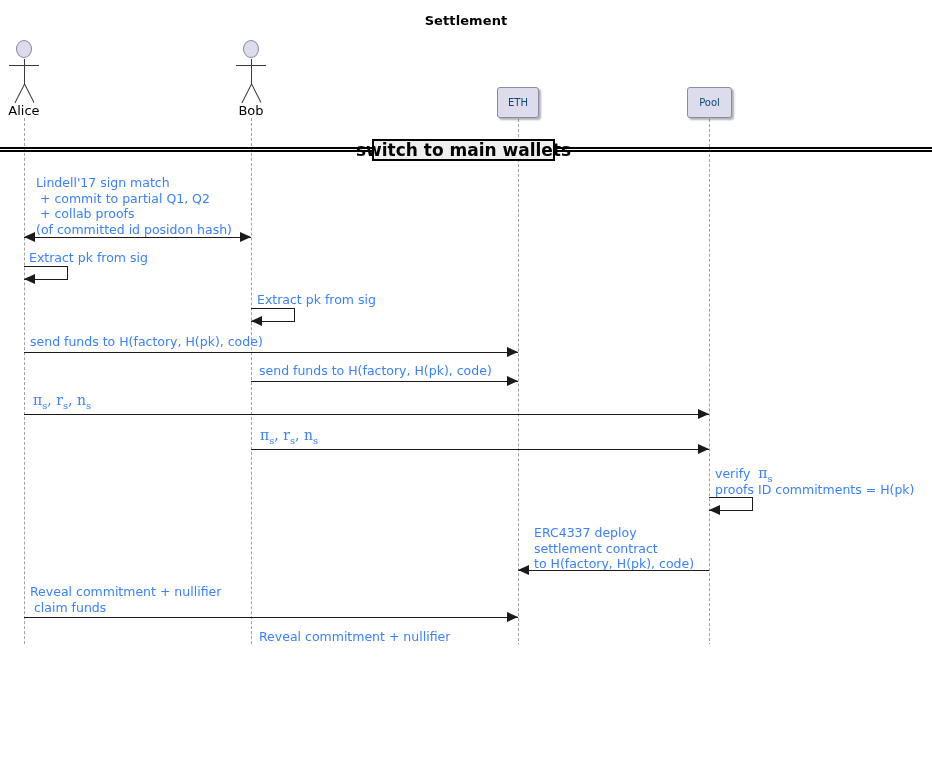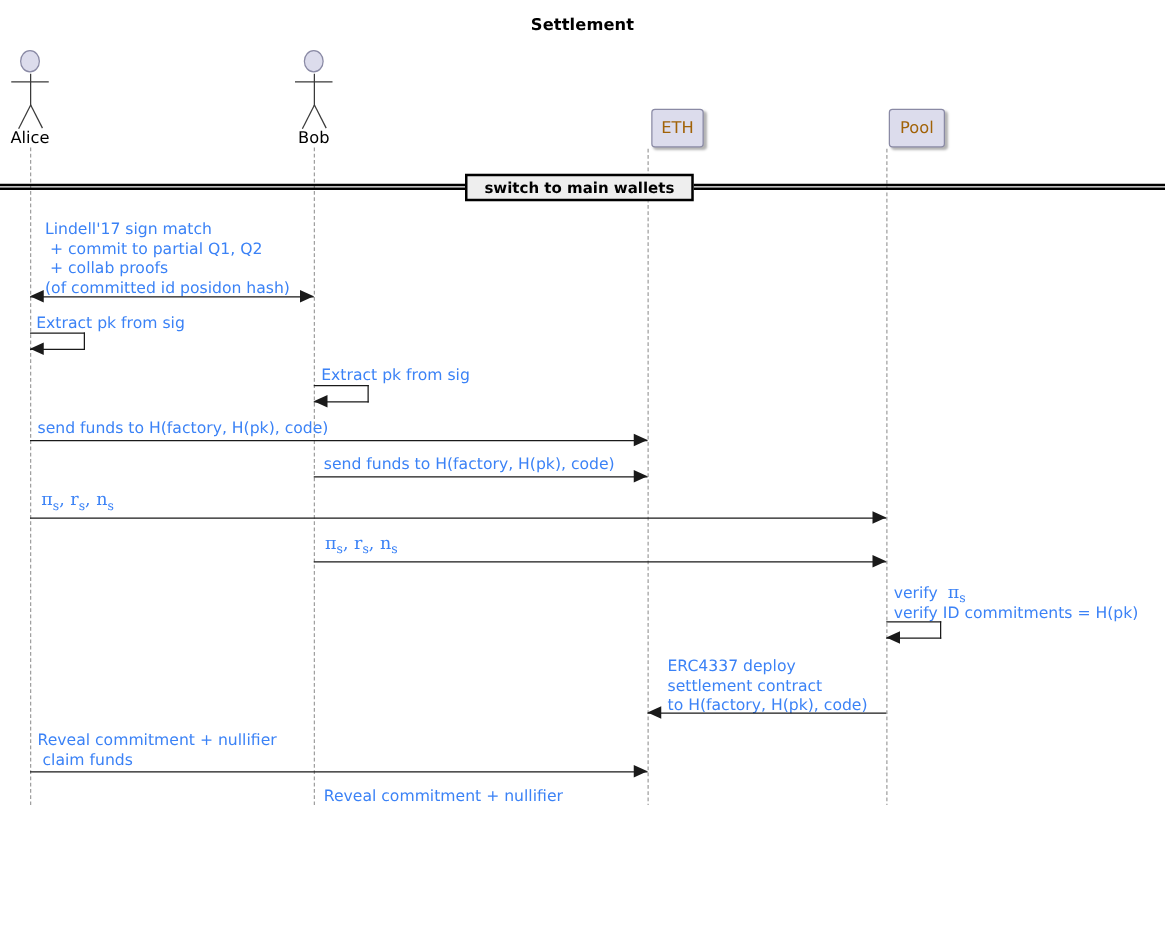--- a/index.html
+++ b/index.html
@@ -98,44 +98,43 @@
   .participant {
     position: absolute;
     border: 1px solid #8a8aa5;
     border-radius: 3px;
     background: #dcdcec;
     box-shadow: 2px 2px 2px rgba(0,0,0,0.30);
     box-sizing: border-box;
     display: flex;
     align-items: center;
     justify-content: center;
-    font-size: 13px;
-    color: #a16207;
+    font-size: 10px;
+    color: #0c4a6e;
     white-space: nowrap;
-    margin-left: 24px;
   }
   
   .divider-lines {
     position: absolute;
     left: 0;
     width: 932px;
     height: 5px;
     border-top: 2px solid #000000;
     border-bottom: 2px solid #000000;
     box-sizing: border-box;
   }
   .divider-box {
     position: absolute;
     background: #eeeeee;
     border: 2px solid #000000;
     box-sizing: border-box;
     display: flex;
     align-items: center;
     justify-content: center;
-    font-size: 12px;
+    font-size: 17px;
     font-weight: bold;
     color: #000000;
     white-space: nowrap;
     padding: 0 8px;
   }
   
   .msg-line {
     position: absolute;
     height: 0;
     border-top: 1px solid #1a1a1a;
@@ -246,21 +245,21 @@
 
   <div class="msg-label math" style="left:33px; top:393px;">π<span class="sub">s</span>, r<span class="sub">s</span>, n<span class="sub">s</span></div>
   <div class="msg-line" style="left:24px; top:414px; width:685px;"></div>
   <div class="arrow-head arrow-right" style="left:698px; top:409px;"></div>
 
   <div class="msg-label math" style="left:260px; top:428px;">π<span class="sub">s</span>, r<span class="sub">s</span>, n<span class="sub">s</span></div>
   <div class="msg-line" style="left:251px; top:449px; width:458px;"></div>
   <div class="arrow-head arrow-right" style="left:698px; top:444px;"></div>
 
   <div class="msg-label" style="left:715px; top:466px;">verify&nbsp;&nbsp;<span class="inline-math">π<span class="sub">s</span></span></div>
-  <div class="msg-label" style="left:715px; top:482px;">verify ID commitments = H(pk)</div>
+  <div class="msg-label" style="left:715px; top:482px;">proofs ID commitments = H(pk)</div>
   <div class="self-loop" style="left:709px; top:497px; width:44px; height:14px;"></div>
   <div class="arrow-head arrow-left" style="left:709px; top:505px;"></div>
 
   <div class="msg-label" style="left:534px; top:525px;">ERC4337 deploy
 settlement contract
 to H(factory, H(pk), code)</div>
   <div class="msg-line" style="left:518px; top:570px; width:191px;"></div>
   <div class="arrow-head arrow-left" style="left:518px; top:565px;"></div>
 
   <div class="msg-label" style="left:30px; top:584px;">Reveal commitment + nullifier

